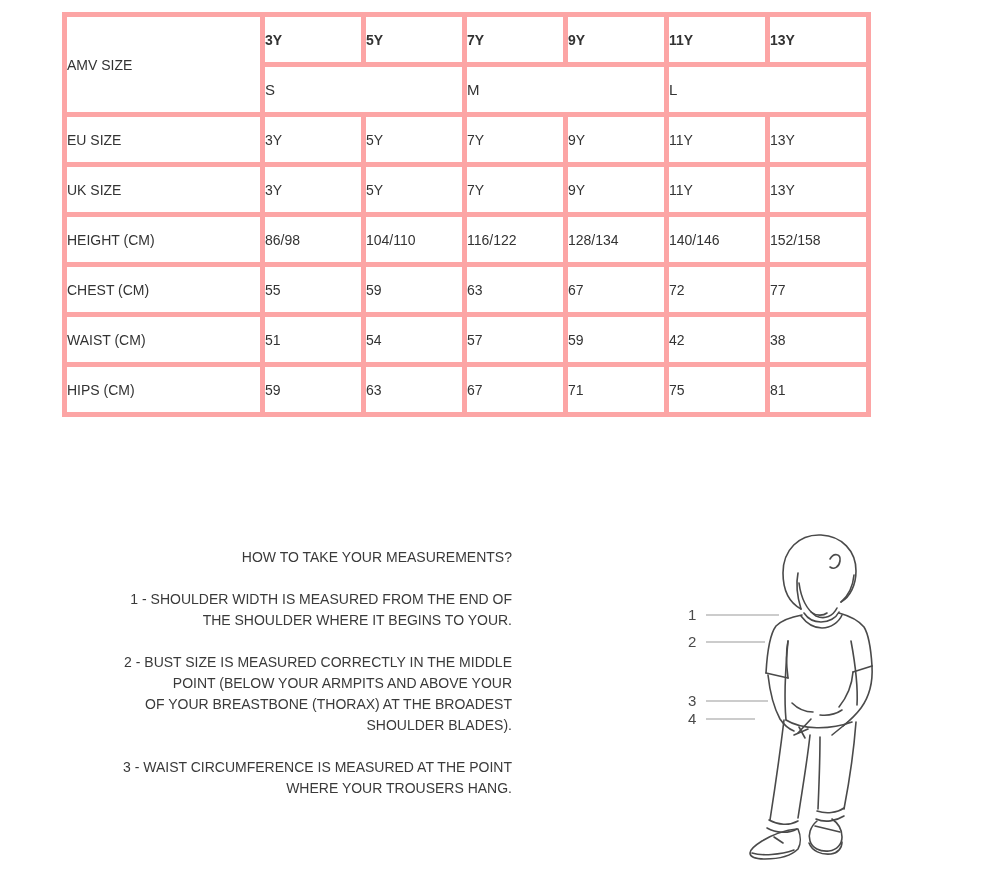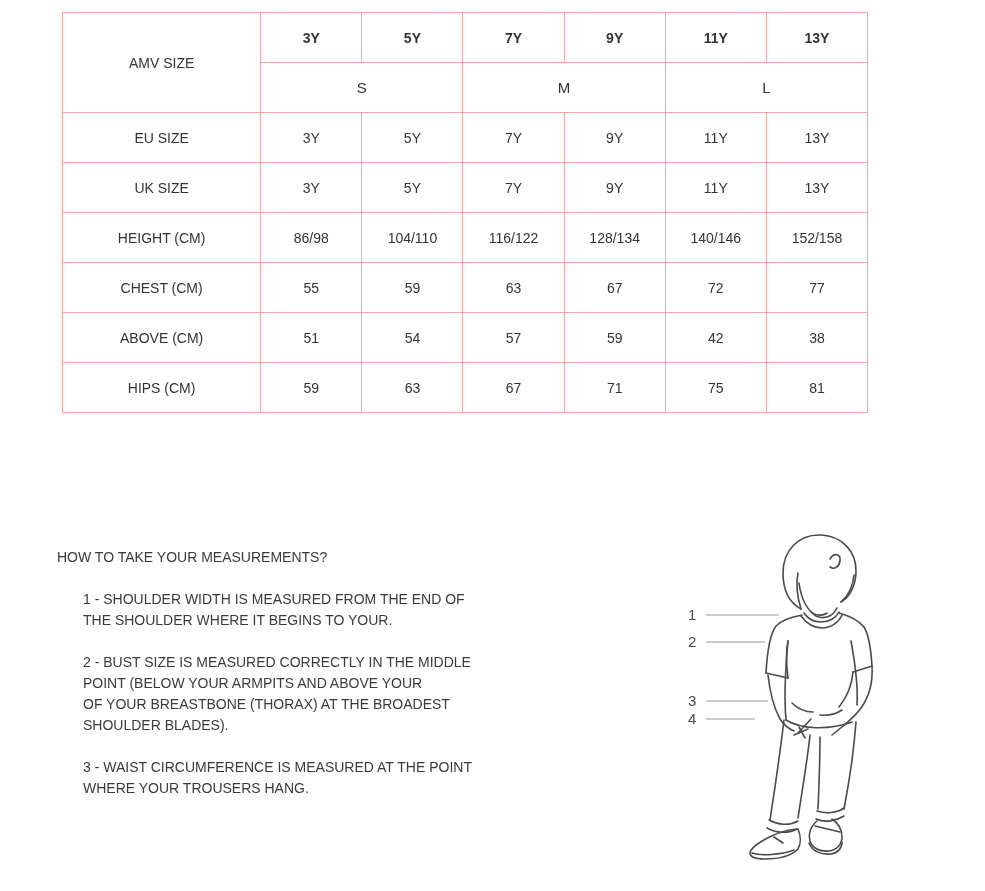--- a/index.html
+++ b/index.html
@@ -6,35 +6,35 @@
   html, body { width: 985px; height: 891px; background: #ffffff; overflow: hidden; }
   body { font-family: "Liberation Sans", "DejaVu Sans", sans-serif; color: #333333; position: relative; }
 
   
   .size-table {
     position: absolute; left: 62px; top: 12px;
     border-collapse: collapse; table-layout: fixed; width: 806px;
     background: #ffffff;
   }
   .size-table td {
-    border: 1px solid #fca5a5;
+    border: 5px solid #fca5a5;
     height: 50px;
-    text-align: center; vertical-align: middle;
+    text-align: left; vertical-align: middle;
     font-size: 14px; font-weight: 400; color: #333333;
     padding: 0;
   }
   .size-table col.c-label { width: 198px; }
   .size-table col.c-val { width: 101px; }
   .size-table td.bold { font-weight: 700; }
   .size-table td.group { font-size: 15px; }
 
   
   .measure-text {
     position: absolute; left: 57px; top: 547px; width: 455px;
-    font-size: 14px; line-height: 21px; color: #3a3a3a;
+    font-size: 14px; line-height: 21px; color: #3a3a3a; text-align: right;
   }
   .m-title { margin-bottom: 21px; }
   .m-para { margin-bottom: 21px; margin-left: 26px; }
 
   
   .figure-svg {
     position: absolute; left: 680px; top: 523px;
     width: 235px; height: 360px;
   }
   .figure-svg text {
@@ -107,21 +107,21 @@
       <tr>
         <td>CHEST (CM)</td>
         <td>55</td>
         <td>59</td>
         <td>63</td>
         <td>67</td>
         <td>72</td>
         <td>77</td>
       </tr>
       <tr>
-        <td>ABOVE (CM)</td>
+        <td>WAIST (CM)</td>
         <td>51</td>
         <td>54</td>
         <td>57</td>
         <td>59</td>
         <td>42</td>
         <td>38</td>
       </tr>
       <tr>
         <td>HIPS (CM)</td>
         <td>59</td>

